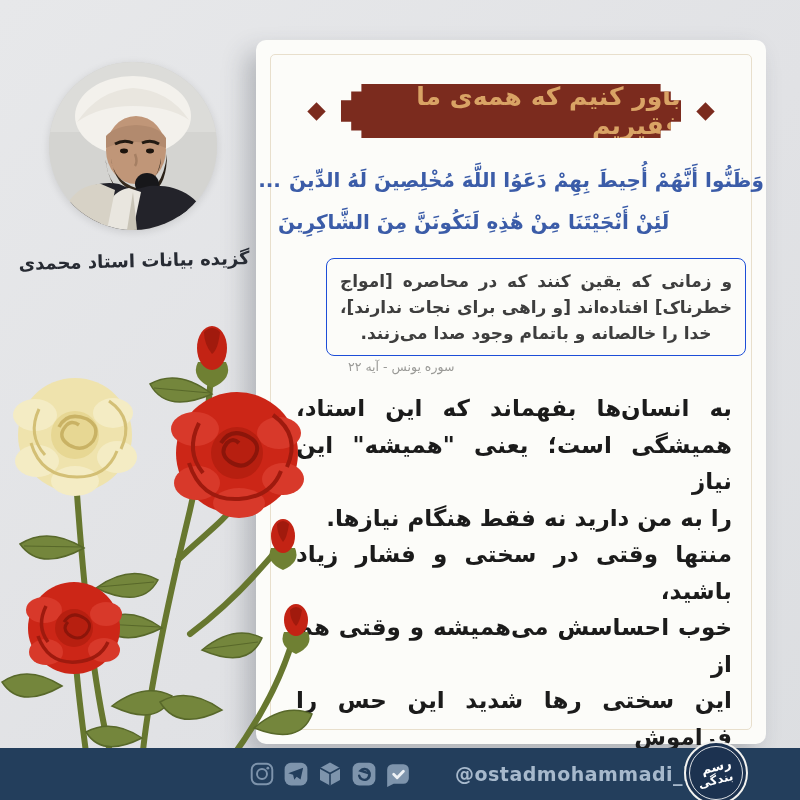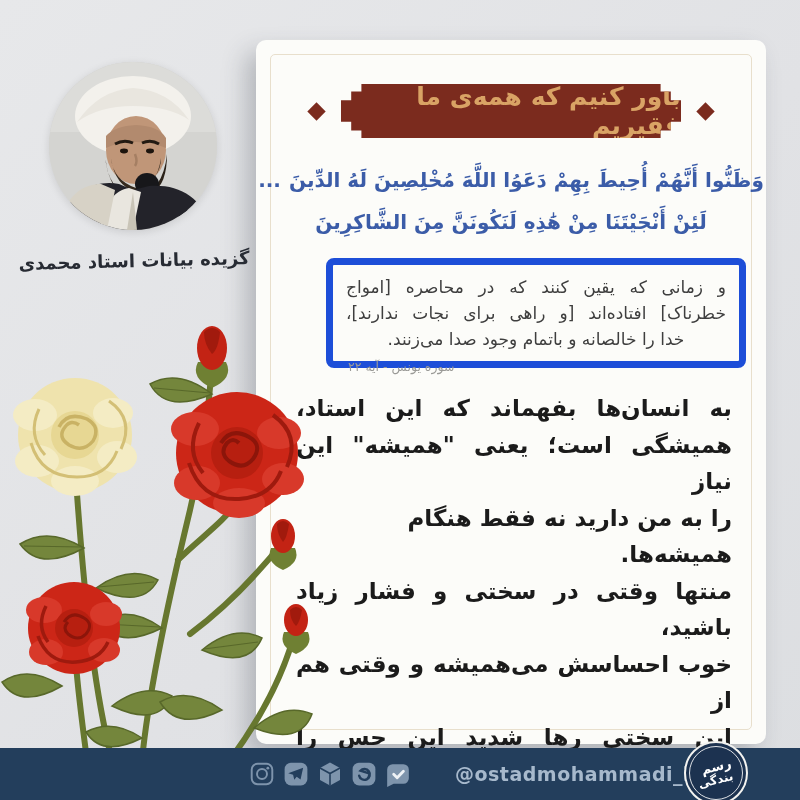--- a/index.html
+++ b/index.html
@@ -19,23 +19,23 @@
     border-radius:10px;box-shadow:-10px 12px 24px rgba(55,60,72,.28);z-index:2;}
   .card-frame{position:absolute;inset:14px;border:1px solid #e8dfcc;border-radius:5px;pointer-events:none;}
   .banner-row{position:absolute;top:44px;left:0;right:0;display:flex;align-items:center;justify-content:center;gap:18px;}
   .diamond{width:13px;height:13px;background:#7b2b1e;transform:rotate(45deg);flex:0 0 auto;}
   .banner{width:340px;height:54px;background:#7b2b1e;color:#d9a365;display:flex;align-items:center;
     justify-content:center;font-size:25px;font-weight:bold;direction:rtl;
     clip-path:polygon(6% 0,94% 0,94% 14%,97% 14%,97% 30%,100% 30%,100% 70%,97% 70%,97% 86%,94% 86%,94% 100%,6% 100%,6% 86%,3% 86%,3% 70%,0 70%,0 30%,3% 30%,3% 14%,6% 14%);}
   .verse{position:absolute;top:128px;left:22px;right:22px;color:#3b5ca8;}
   .verse-l1{display:flex;justify-content:center;align-items:baseline;gap:8px;font-size:20px;font-weight:bold;white-space:nowrap;}
   .verse-l1 .arab{direction:rtl;text-align:center;}
-  .verse-l2{text-align:center;direction:rtl;font-size:20px;font-weight:bold;margin-top:18px;}
-  .trans-box{position:absolute;top:218px;left:70px;right:20px;border:7px solid #1d4ed8;border-radius:8px;
-    padding:9px 13px;direction:rtl;color:#3e3e3e;font-size:17px;line-height:26px;}
+  .verse-l2{text-align:left;direction:rtl;font-size:20px;font-weight:bold;margin-top:18px;}
+  .trans-box{position:absolute;top:218px;left:70px;right:20px;border:1px solid #1d4ed8;border-radius:8px;
+    padding:9px 13px;direction:rtl;color:#3e3e3e;font-size:17px;line-height:26px;font-weight:bold;}
   .tj{text-align:justify;text-align-last:justify;}
   .tlast{text-align:center;}
   .citation{position:absolute;top:319px;left:92px;font-size:12.5px;color:#9a9a97;direction:rtl;}
   .body{position:absolute;top:350px;left:40px;right:34px;direction:rtl;font-size:23px;
     font-weight:bold;color:#1b1b1b;line-height:36.5px;}
   .body .j{text-align:justify;text-align-last:justify;}
   .body .last{text-align:right;}
   
   .roses{position:absolute;left:-8px;top:298px;z-index:3;pointer-events:none;}
   
@@ -112,21 +112,21 @@
       <div class="tj">و زمانی که یقین کنند که در محاصره [امواج</div>
       <div class="tj">خطرناک] افتاده‌اند [و راهی برای نجات ندارند]،</div>
       <div class="tlast">خدا را خالصانه و باتمام وجود صدا می‌زنند.</div>
     </div>
 
     <div class="citation">سوره یونس - آیه ۲۲</div>
 
     <div class="body">
       <div class="j">به انسان‌ها بفهماند که این استاد،</div>
       <div class="j">همیشگی است؛ یعنی "همیشه" این نیاز</div>
-      <div class="last">را به من دارید نه فقط هنگام همیشه‌ها.</div>
+      <div class="last">را به من دارید نه فقط هنگام نیاز‌ها.</div>
       <div class="j">منتها وقتی در سختی و فشار زیاد باشید،</div>
       <div class="j">خوب احساسش می‌همیشه و وقتی هم از</div>
       <div class="j">این سختی رها شدید این حس را فراموش</div>
       <div class="last">می کنید و تکبر می‌ورزید!</div>
     </div>
   </div>
 
   <svg class="roses" width="352" height="462" viewBox="0 0 352 462">
 
     <g stroke="#67772f" stroke-width="6" fill="none" stroke-linecap="round">

